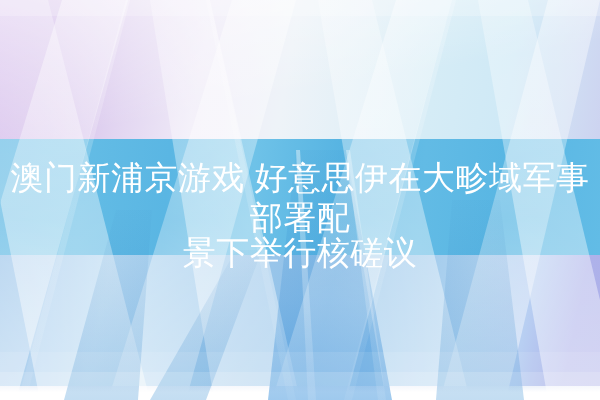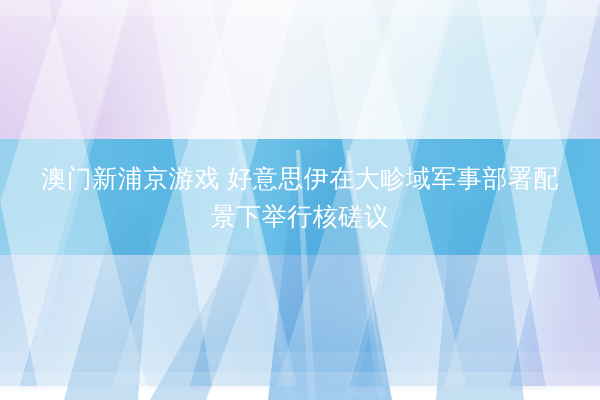--- a/index.html
+++ b/index.html
@@ -89,29 +89,29 @@
   .streaks svg { display: block; }
 
   
   .headline {
     position: absolute;
     left: 0;
     top: 158px;
     width: 600px;
     text-align: center;
     color: #ffffff;
-    font-size: 25px;
+    font-size: 33px;
     line-height: 40px;
     letter-spacing: 0.5px;
     font-weight: 400;
     white-space: normal;
     z-index: 5;
   }
   .headline .ln { display: block; }
-  .headline .ln2 { margin-top: -2px; }
+  .headline .ln2 { margin-top: -2px; font-family: Liberation Mono, monospace; }
 
   .watermark {
     position: absolute;
     left: 262px;
     top: 380px;
     width: 80px;
     height: 16px;
     color: rgba(255,255,255,.75);
     font-size: 9px;
     line-height: 16px;

